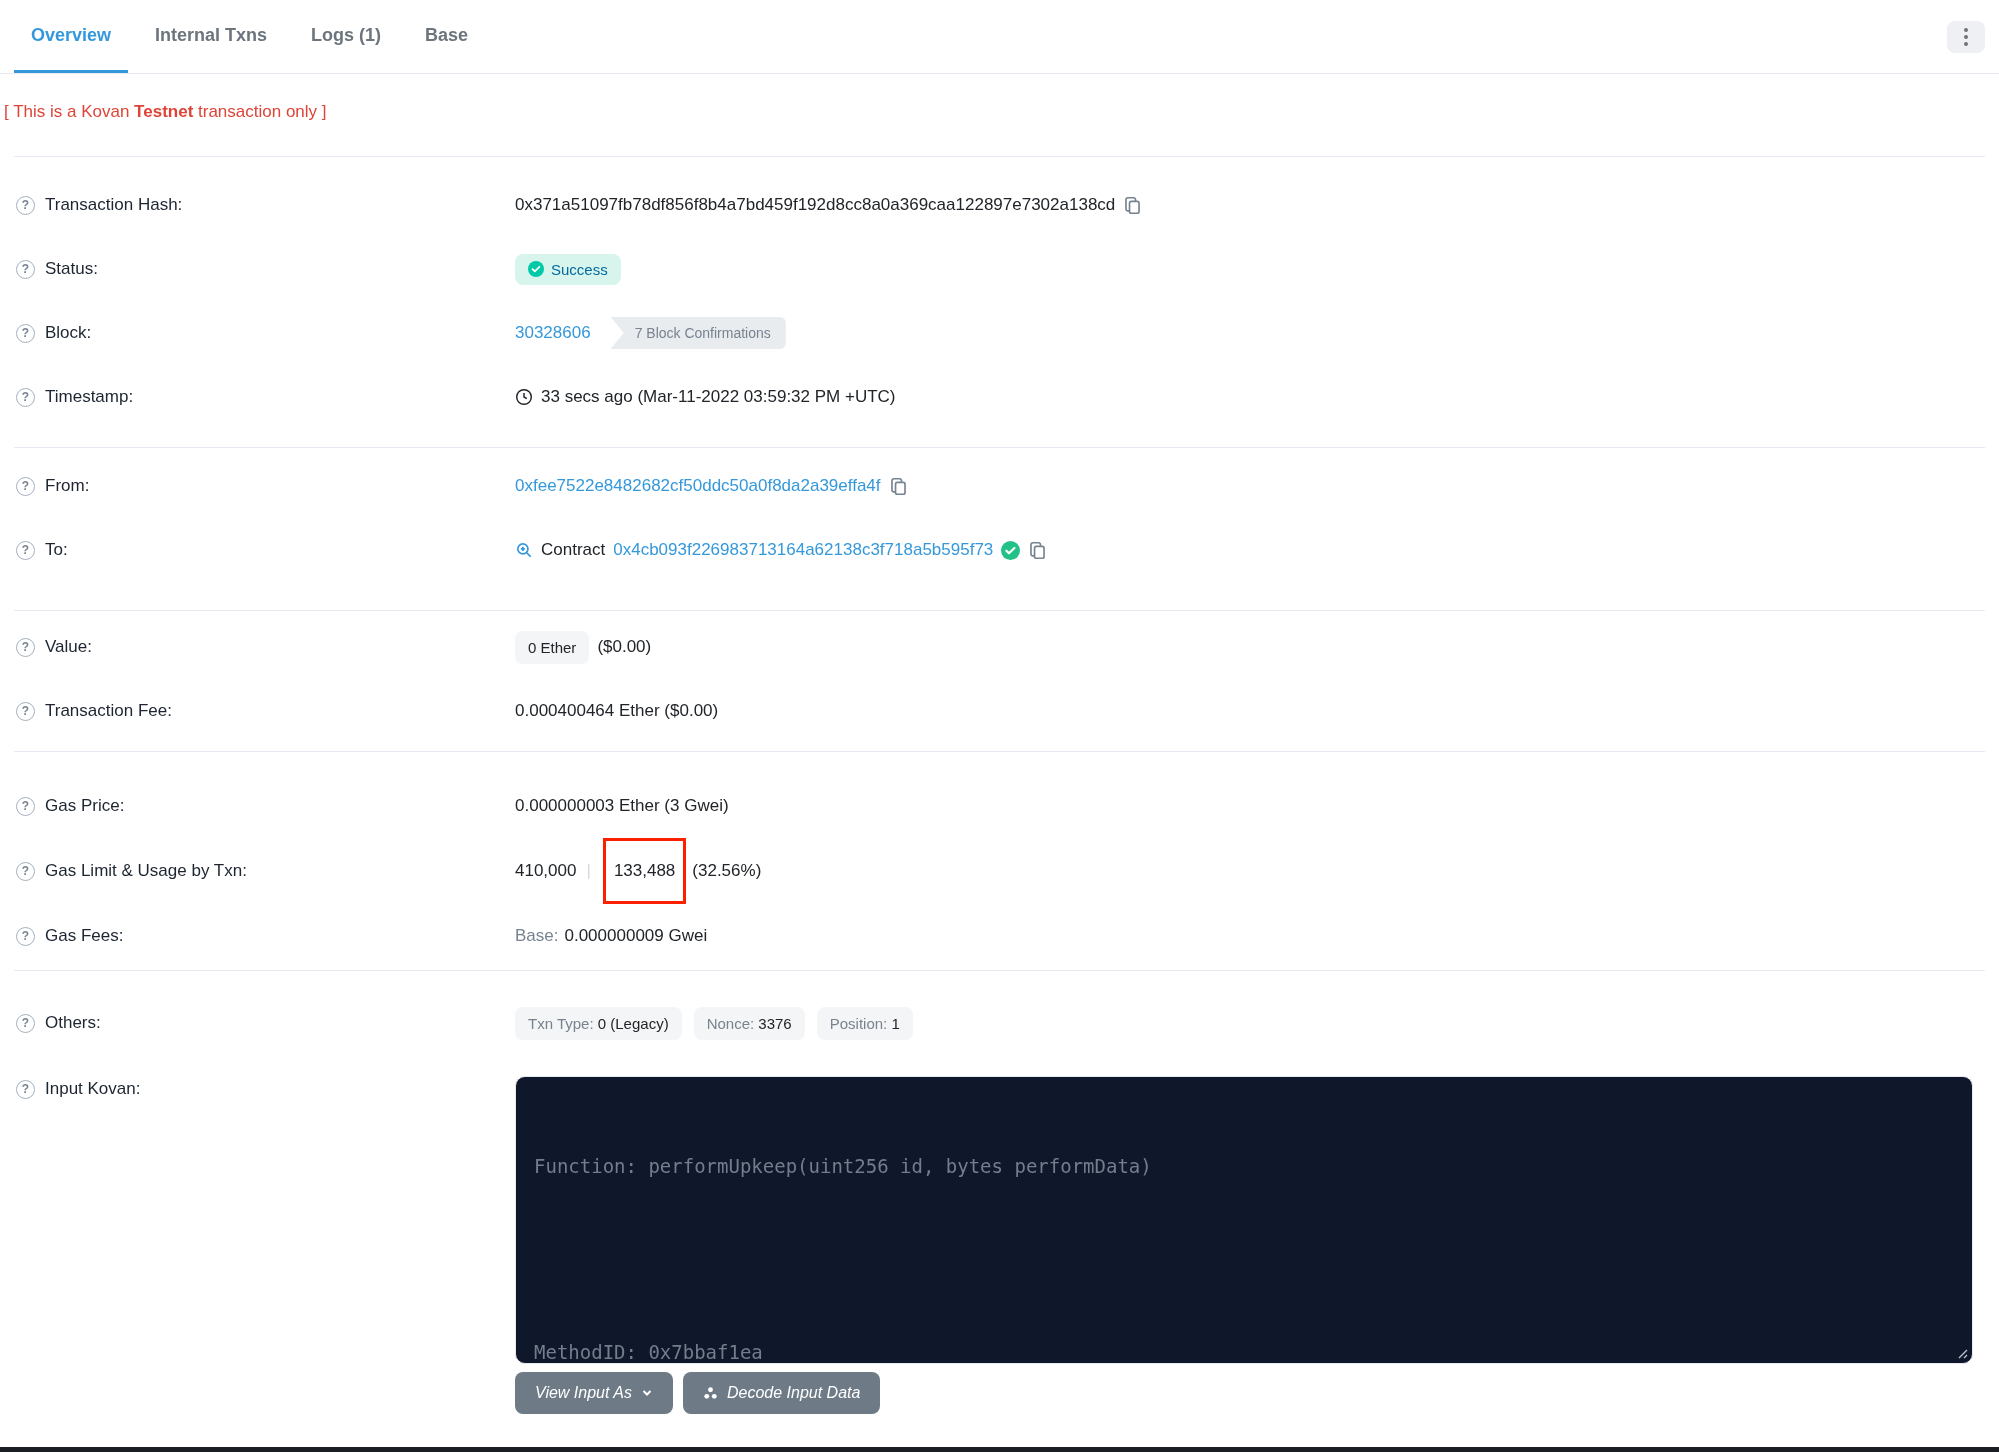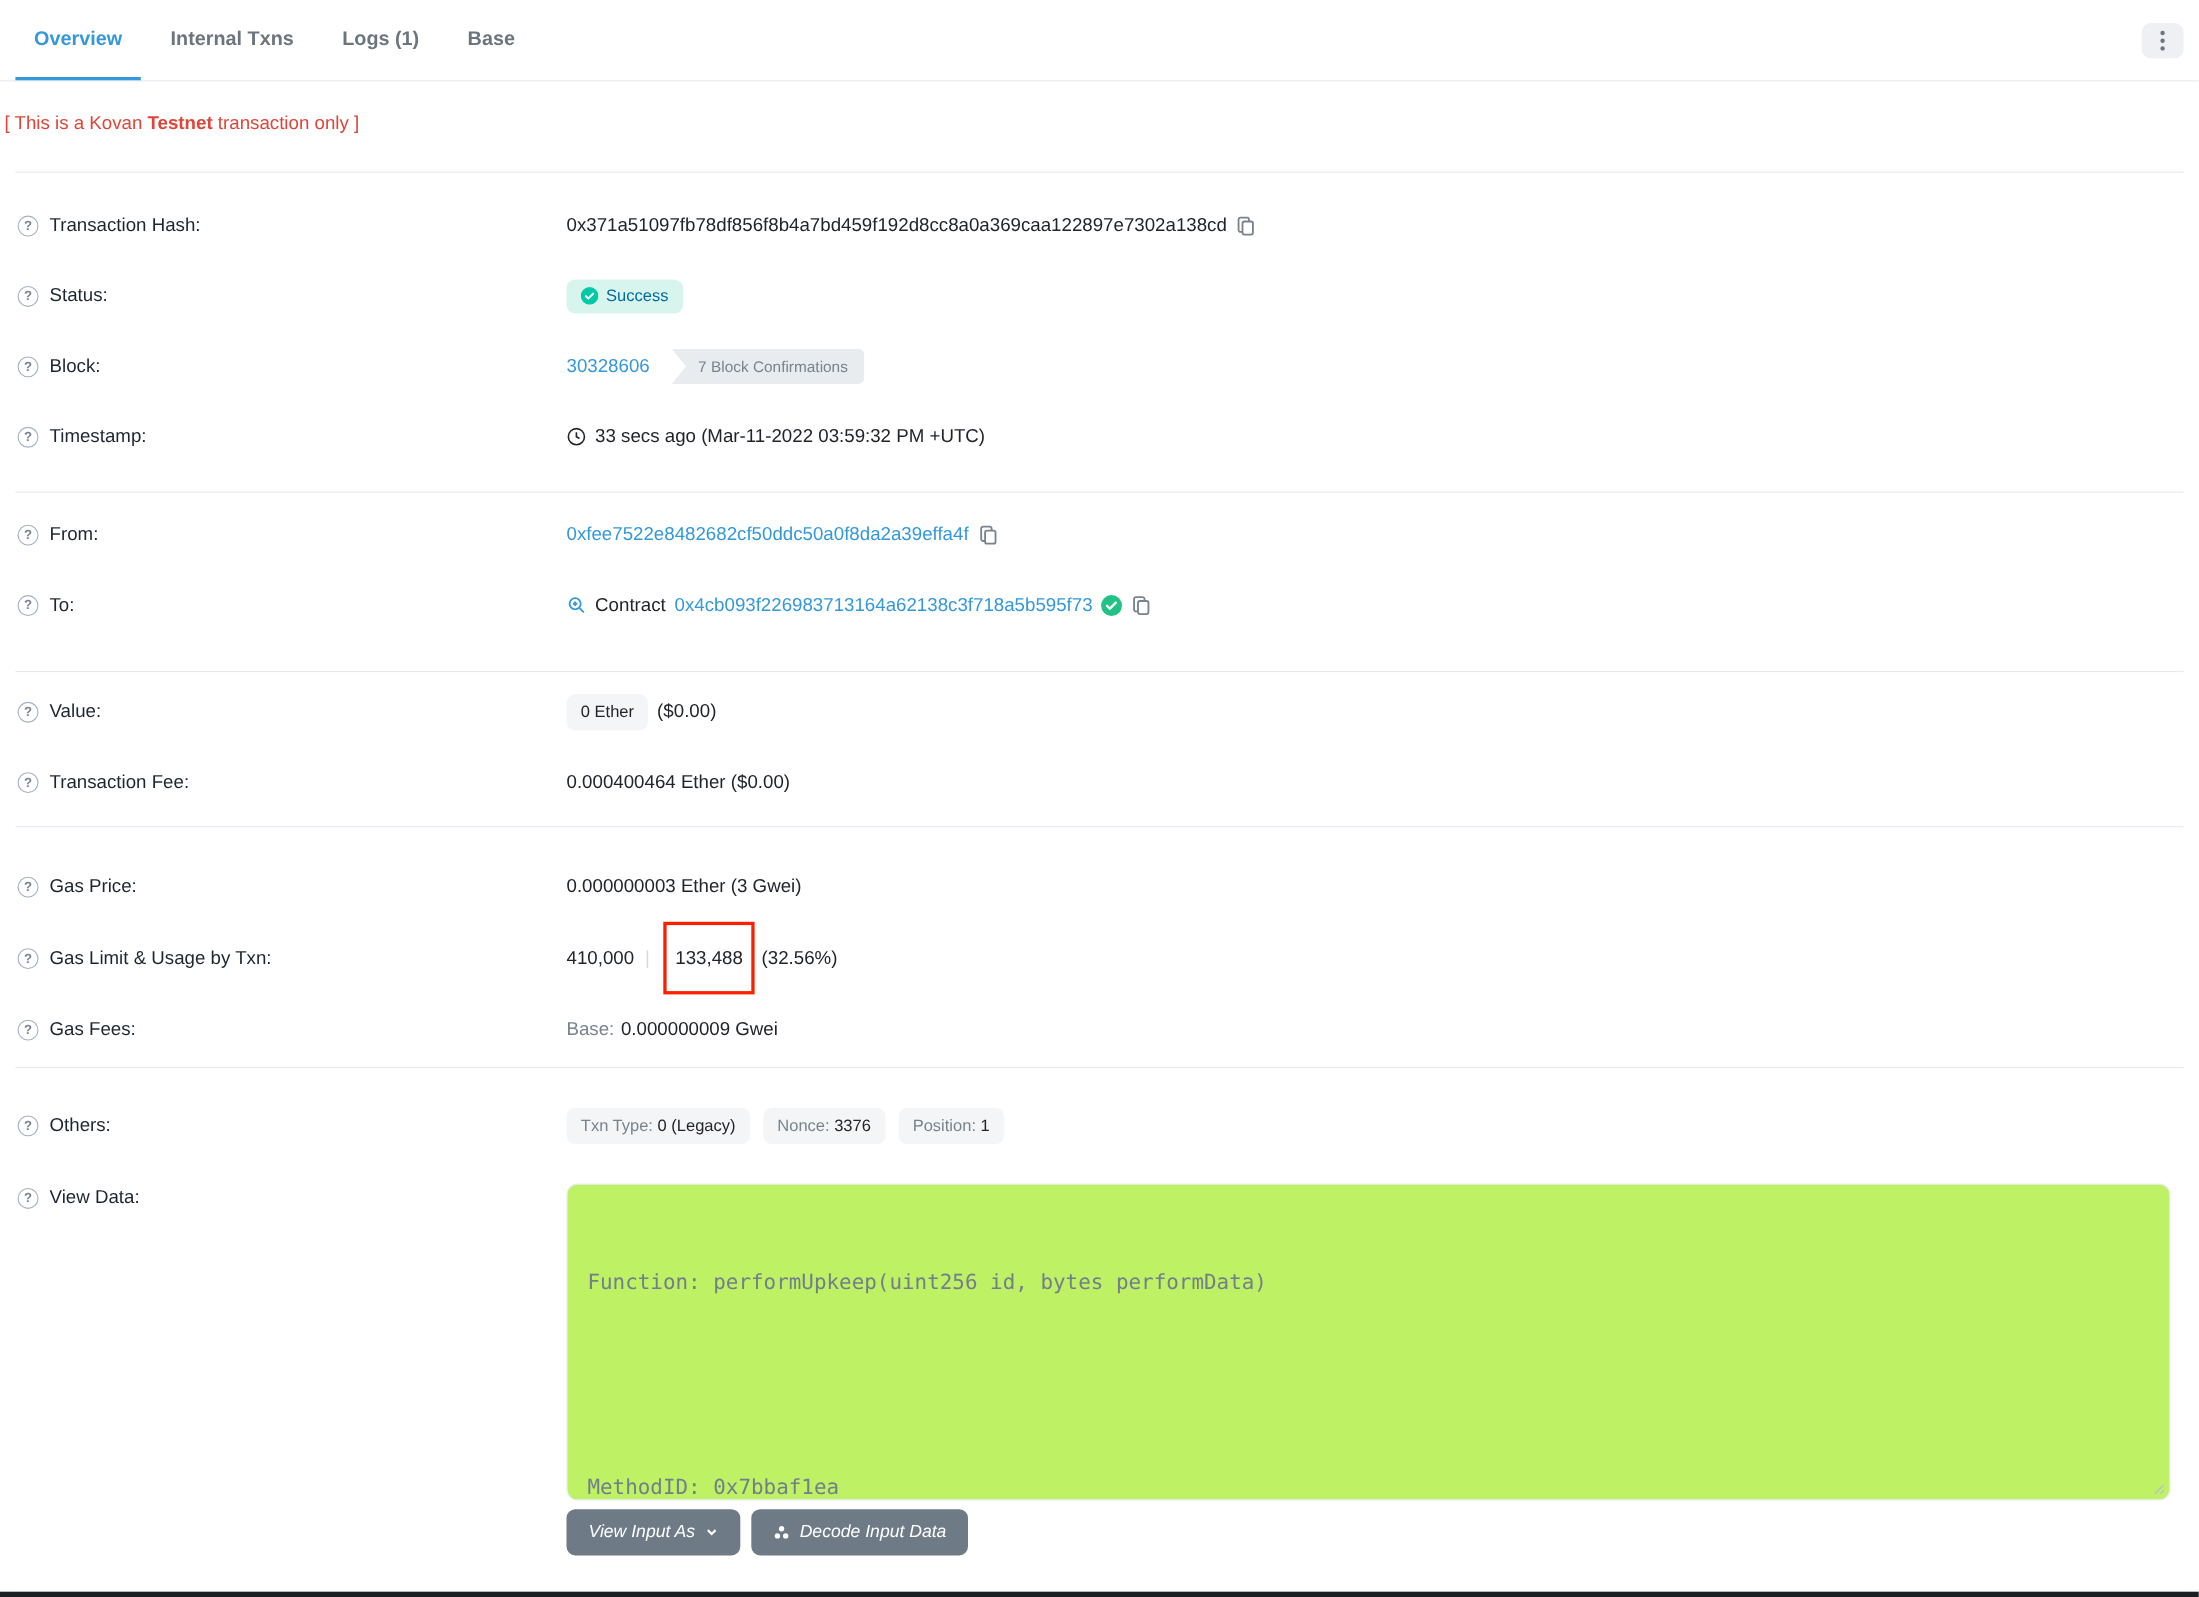--- a/index.html
+++ b/index.html
@@ -43,21 +43,21 @@
                    border-radius:0 6px 6px 0; clip-path:polygon(0 0,100% 0,100% 100%,0 100%,13px 50%); }
   .badge-gray { background:#f4f5f7; border-radius:8px; padding:8px 13px; font-size:15px; color:#212529; }
   .badge-gray .bl { color:#77838f; }
   .sep { color:#d5dae2; padding:0 6px; }
   .redbox { display:inline-block; border:3px solid #fb2000; padding:20px 8px; margin:0 2px; }
   .muted { color:#77838f; }
 
   
   .row-input { display:flex; align-items:flex-start; padding:21px 16px 0; }
   .row-input .row-label { padding-top:3px; }
-  .input-box { position:relative; width:1458px; height:288px; background:#bef264; border:1px solid #e7eaf3;
+  .input-box { position:relative; width:1458px; height:288px; background:#0f172a; border:1px solid #e7eaf3;
                border-radius:10px; padding:12px 18px; overflow:hidden;
                font-family:"DejaVu Sans Mono","Liberation Mono",monospace; font-size:19px; line-height:31px;
                color:#737e8d; white-space:pre; }
   .resize-handle { position:absolute; right:4px; bottom:4px; }
 
   .btn-row { display:flex; gap:10px; margin:8px 0 0 515px; }
   .btn { display:inline-flex; align-items:center; gap:9px; background:#6e7a86; color:#fff; font-size:16px;
          border:none; border-radius:8px; padding:0 20px; height:42px; cursor:pointer;
          font-family:"Liberation Sans","DejaVu Sans",sans-serif;font-style:italic; }
 
@@ -276,21 +276,21 @@
       <div class="row-value" style="gap:12px;">
         <span class="badge-gray"><span class="bl">Txn Type:</span> <span>0 (Legacy)</span></span>
         <span class="badge-gray"><span class="bl">Nonce:</span> <span>3376</span></span>
         <span class="badge-gray"><span class="bl">Position:</span> <span>1</span></span>
       </div>
     </div>
 
     <div class="row-input">
       <div class="row-label" style="font-size:17px;">
         <span class="qicon">?</span>
-        <span>View Data:</span>
+        <span>Input Kovan:</span>
       </div>
       <div class="input-box">
         <div>Function: performUpkeep(uint256 id, bytes performData)</div>
         <div>&nbsp;</div>
         <div>MethodID: 0x7bbaf1ea</div>
         
         
         
         
         

